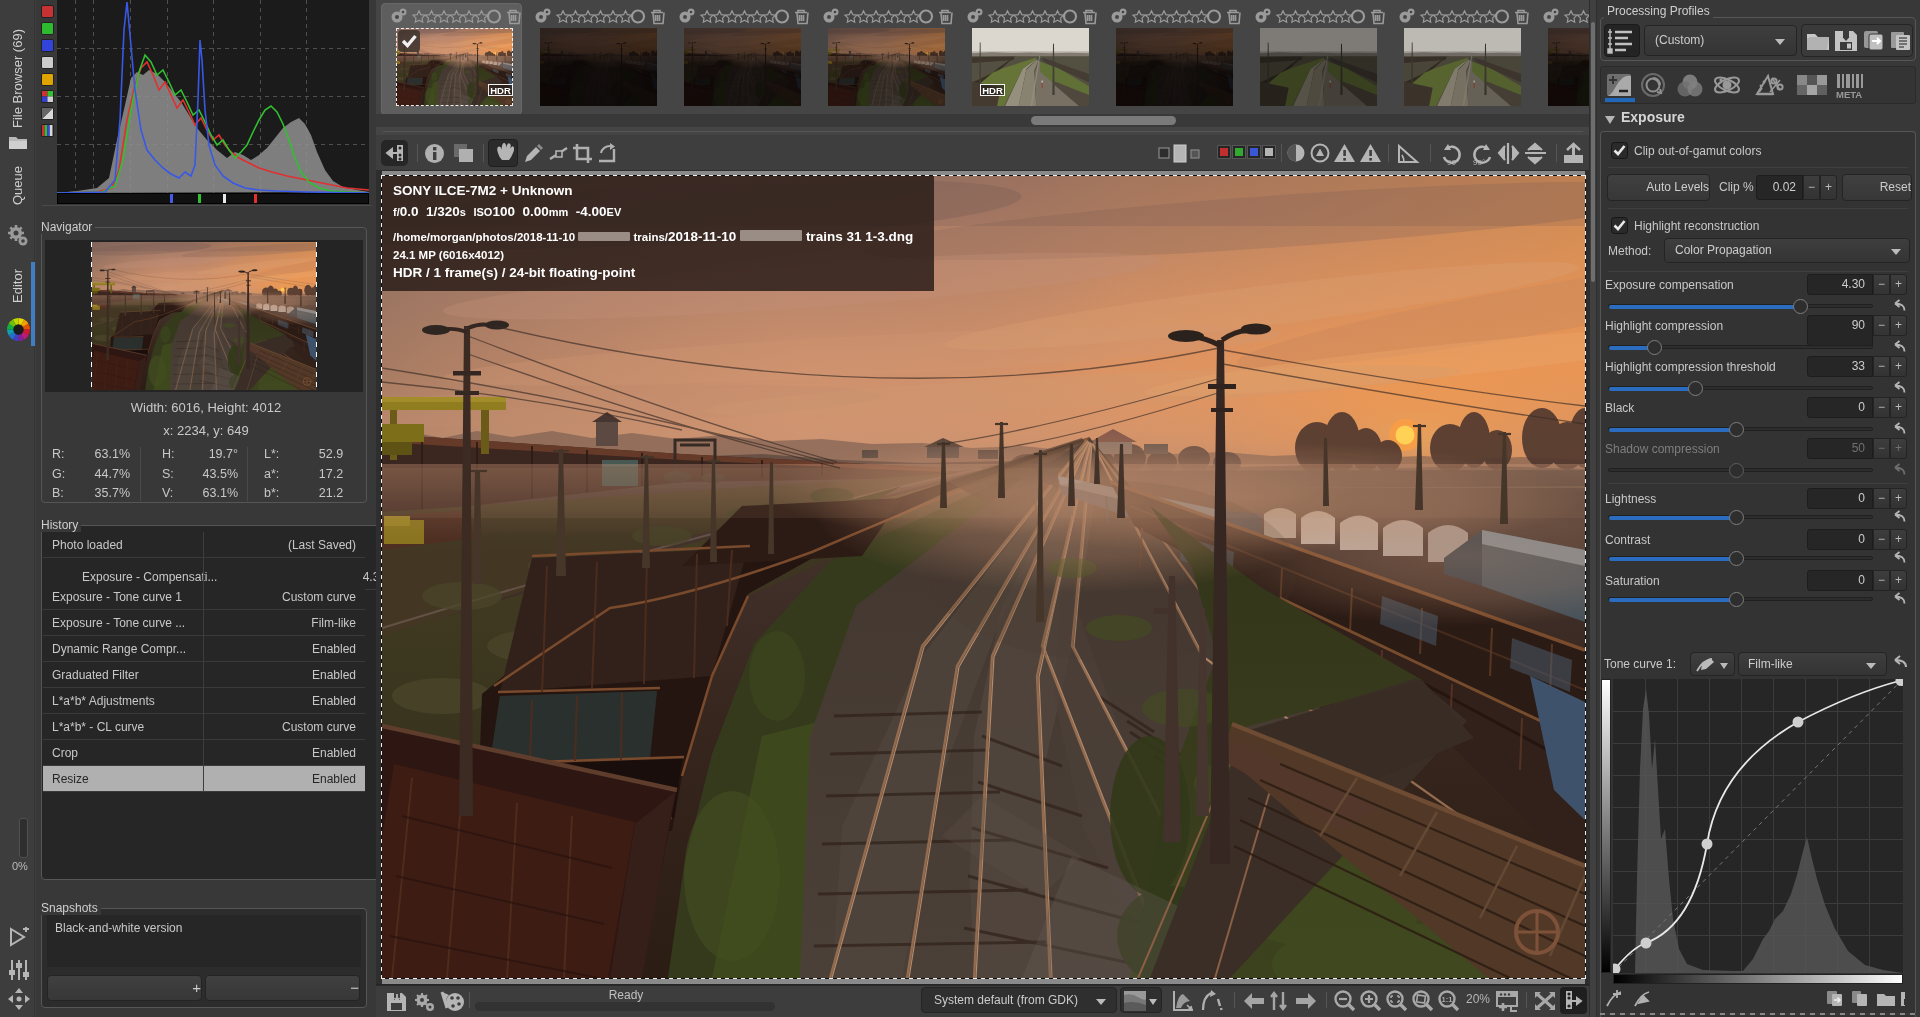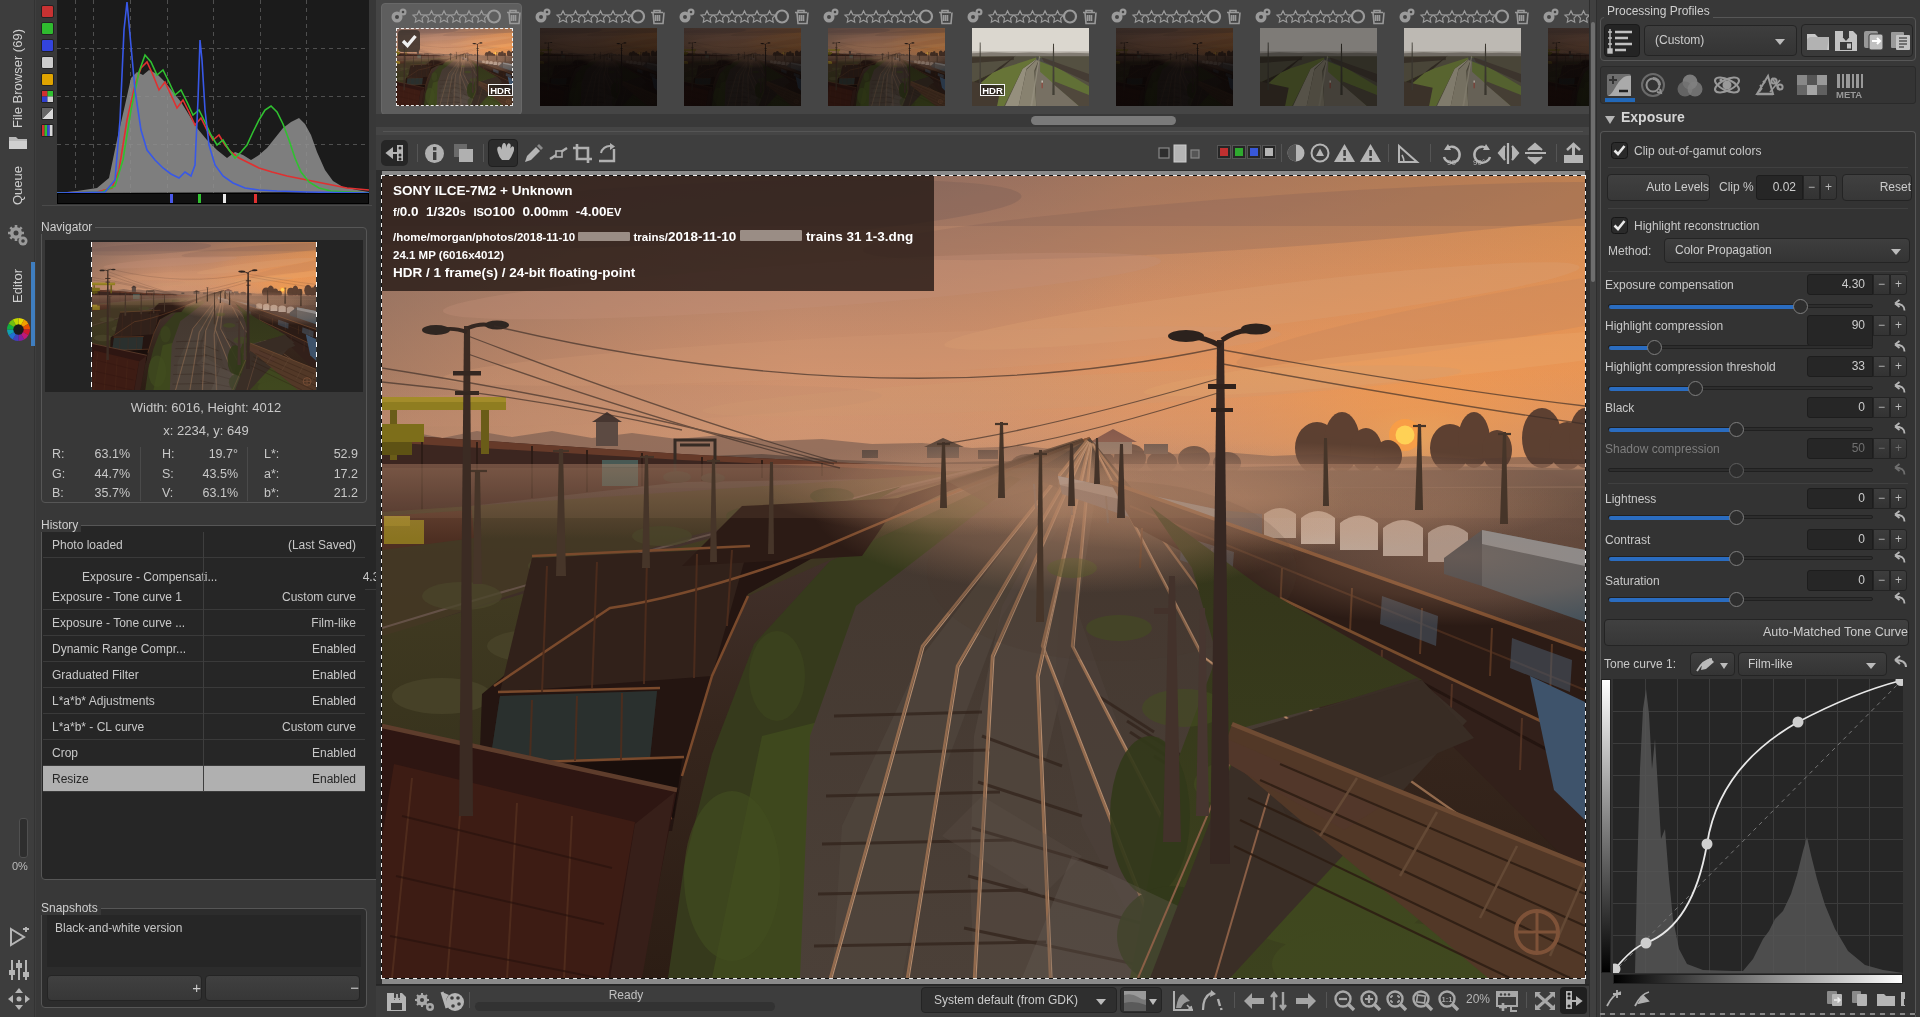--- a/index.html
+++ b/index.html
@@ -652,21 +652,21 @@
     </div>
     <div class="abs" style="left:0;top:400px;width:340px;text-align:center;font-size:13px;">Width: 6016, Height: 4012</div>
     <div class="abs" style="left:0;top:423px;width:340px;text-align:center;font-size:13px;">x: 2234, y: 649</div>
     <div class="abs" style="left:16px;top:445px;font-size:12.5px;line-height:19.5px;">R:<br>G:<br>B:</div>
     <div class="abs" style="left:40px;top:445px;width:54px;text-align:right;font-size:12.5px;line-height:19.5px;">63.1%<br>44.7%<br>35.7%</div>
     <div class="abs" style="left:104px;top:447px;width:1px;height:54px;background:#4a4a4a;"></div>
     <div class="abs" style="left:126px;top:445px;font-size:12.5px;line-height:19.5px;">H:<br>S:<br>V:</div>
     <div class="abs" style="left:148px;top:445px;width:54px;text-align:right;font-size:12.5px;line-height:19.5px;">19.7°<br>43.5%<br>63.1%</div>
     <div class="abs" style="left:211px;top:447px;width:1px;height:54px;background:#4a4a4a;"></div>
     <div class="abs" style="left:228px;top:445px;font-size:12.5px;line-height:19.5px;">L*:<br>a*:<br>b*:</div>
-    <div class="abs" style="left:268px;top:445px;width:54px;text-align:right;font-size:12.5px;line-height:19.5px;">52.9<br>17.2<br>21.2</div>
+    <div class="abs" style="left:268px;top:445px;width:54px;text-align:center;font-size:12.5px;line-height:19.5px;">52.9<br>17.2<br>21.2</div>
 
     <div class="frametitle" style="left:2px;top:518px;">History</div>
     <div class="frame" style="left:5px;top:525px;width:364px;height:355px;background:#262626;">
       <div class="abs" style="left:1px;top:6px;width:322px;">
         <div class="hrow" style="top:0px;">
             <span class="c1">Photo loaded</span>
             <span class="c2">(Last Saved)</span>
           </div>
         <div class="hrow" style="top:32px;margin-left:30px;">
             <span class="c1">Exposure - Compensati...</span>
@@ -1269,21 +1269,20 @@
       <div class="spbtn" style="left:276px;top:570px;height:21px;line-height:18px;">−</div>
       <div class="spbtn" style="left:293px;top:570px;height:21px;line-height:18px;border-radius:0 3px 3px 0;">+</div>
       <div class="strack" style="left:11px;top:597px;width:265px;"></div>
       <div class="sfill" style="left:12px;top:598px;width:128px;"></div>
       <svg class="abs icon" style="left:294px;top:592px" width="16" height="14">
           <path d="M13.5 11.5 Q13.5 4.5 4 4.5 M4 4.5 l4.5 -3.5 M4 4.5 l4.5 3.5" stroke="#b5b5b5" stroke-width="1.8" fill="none"></path>
         </svg>
       <div class="sknob" style="left:132px;top:592px;"></div>
     </div>
 
-    <div class="btn" style="left:7px;top:619px;width:305px;height:27px;line-height:25px;font-size:12.5px;">Auto-Matched Tone Curve</div>
     <div class="abs" style="left:7px;top:657px;">Tone curve 1:</div>
     <div class="combo" style="left:93px;top:652px;width:45px;height:24px;">
       <svg class="abs" style="left:4px;top:3px" width="20" height="18">
           <path d="M2 15 Q8 4 17 3" stroke="#bbb" stroke-width="1.8" fill="none"></path>
           <path d="M15 2 l4 4 l-8 7 l-5 1 l1 -5 z" fill="#bbb"></path>
         </svg>
       <div class="carr" style="left:29px;top:10px;border-left-width:4px;border-right-width:4px;"></div>
     </div>
     <div class="combo" style="left:141px;top:652px;width:149px;height:24px;">
       <div class="abs" style="left:9px;top:4px;">Film-like</div>

